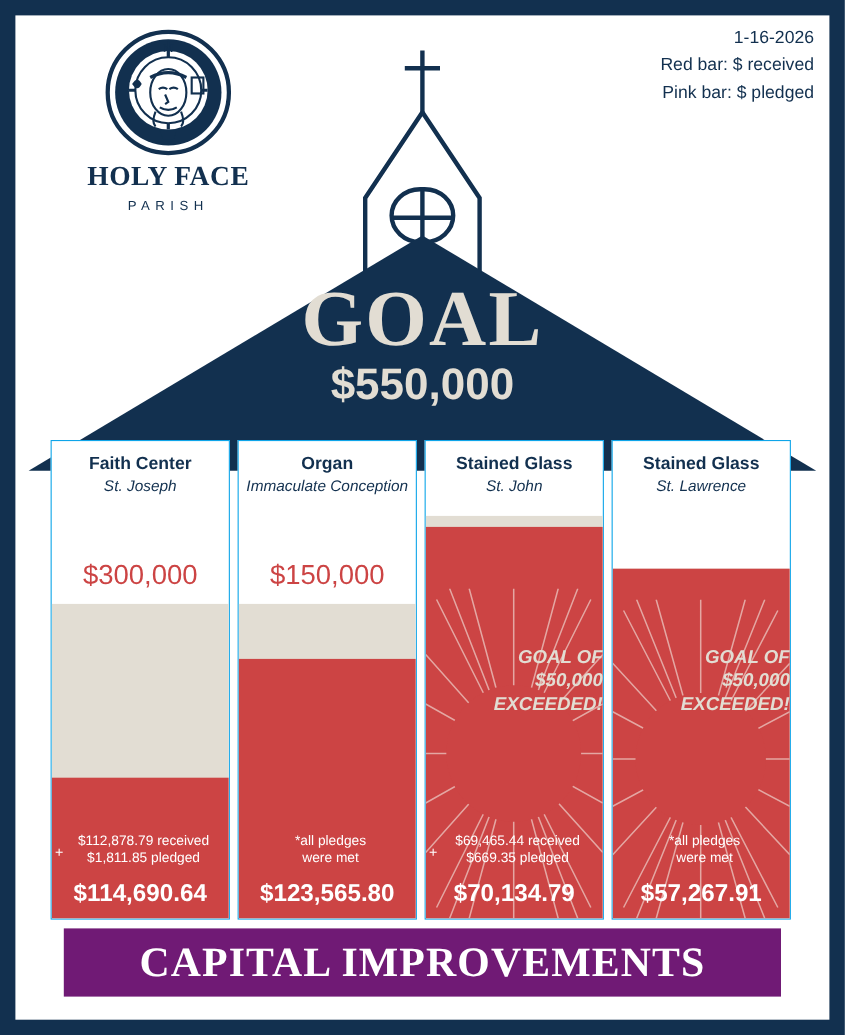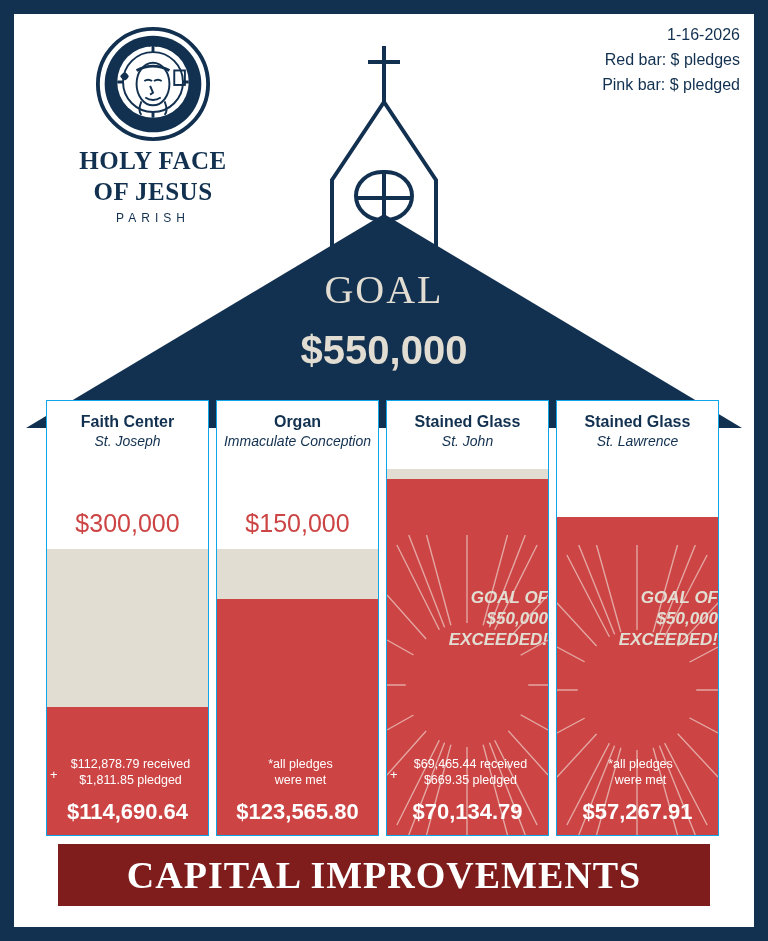--- a/index.html
+++ b/index.html
@@ -78,22 +78,22 @@
     position: absolute;
     left: 0;
     top: 248px;
     width: 740px;
     text-align: center;
     color: #e2ddd3;
     pointer-events: none;
   }
   .goal-word {
     font-family: "Liberation Serif", serif;
-    font-weight: normal;
-    font-size: 40px;
+    font-weight: bold;
+    font-size: 72px;
     line-height: 56px;
     letter-spacing: 2px;
   }
   .goal-amount {
     font-family: "Liberation Sans", sans-serif;
     font-weight: bold;
     font-size: 40px;
     line-height: 56px;
     margin-top: 4px;
   }
@@ -216,21 +216,21 @@
     margin-top: 9px;
   }
 
   
   .banner {
     position: absolute;
     left: 44px;
     top: 830px;
     width: 652px;
     height: 62px;
-    background: #7f1d1d;
+    background: #701a75;
     display: flex;
     align-items: center;
     justify-content: center;
   }
   .banner-text {
     font-family: "Liberation Serif", serif;
     font-weight: bold;
     font-size: 38px;
     letter-spacing: 1px;
     color: #ffffff;
@@ -254,27 +254,26 @@
       <path d="M57 62 l3 7 l-3 2" fill="none" stroke="#12304f" stroke-width="2"></path>
       <path d="M52 74 q8 5 16 0" fill="none" stroke="#12304f" stroke-width="2"></path>
       <path d="M48 78 q-4 10 0 14 M72 78 q4 10 0 14" fill="none" stroke="#12304f" stroke-width="2"></path>
       <path d="M60 12 L60 26" stroke="#12304f" stroke-width="2"></path>
       <text x="60" y="22" font-size="11" fill="#12304f" text-anchor="middle" font-family="Liberation Serif, serif">M</text>
       <path d="M52 96 h16 l-3 8 h-10 z" fill="#12304f"></path>
       <path d="M26 52 q5 -8 9 0 q-4 8 -9 0" fill="#12304f"></path>
       <rect x="82" y="46" width="11" height="15" fill="none" stroke="#12304f" stroke-width="2"></rect>
     </svg>
     <div class="logo-name">HOLY FACE</div>
-    <div class="logo-name">OF JESUS</div>
     <div class="logo-sub">PARISH</div>
   </div>
 
   <div class="meta">
     <div class="line2">1-16-2026</div>
-    <div class="legend">Red bar: $ pledges</div>
+    <div class="legend">Red bar: $ received</div>
     <div class="legend">Pink bar: $ pledged</div>
   </div>
 
   <svg class="church" viewBox="0 0 740 400">
     <g fill="none" stroke="#12304f" stroke-width="4">
       <path d="M370 14 L370 70 M354 30 L386 30"></path>
       <path d="M370 70 L318 148 L318 230 M370 70 L422 148 L422 230"></path>
       <rect x="342" y="140" width="56" height="48" rx="26"></rect>
       <path d="M370 140 L370 188 M342 166 L398 166"></path>
     </g>

